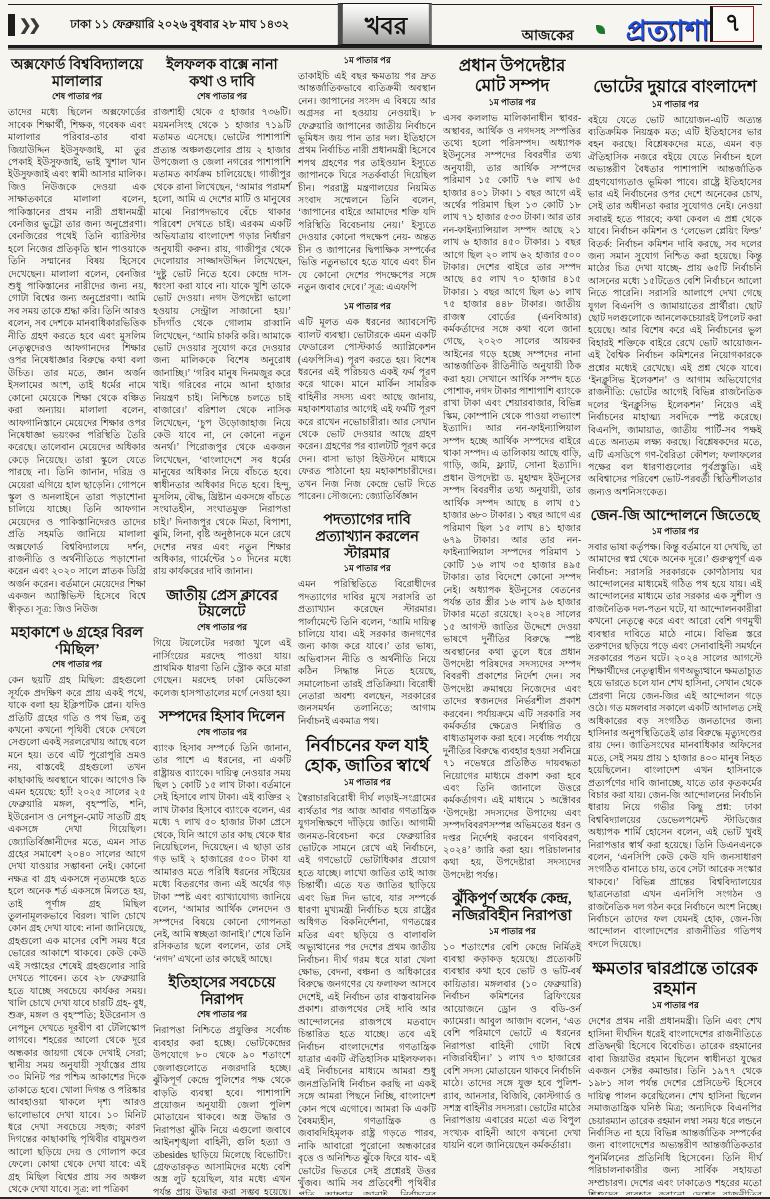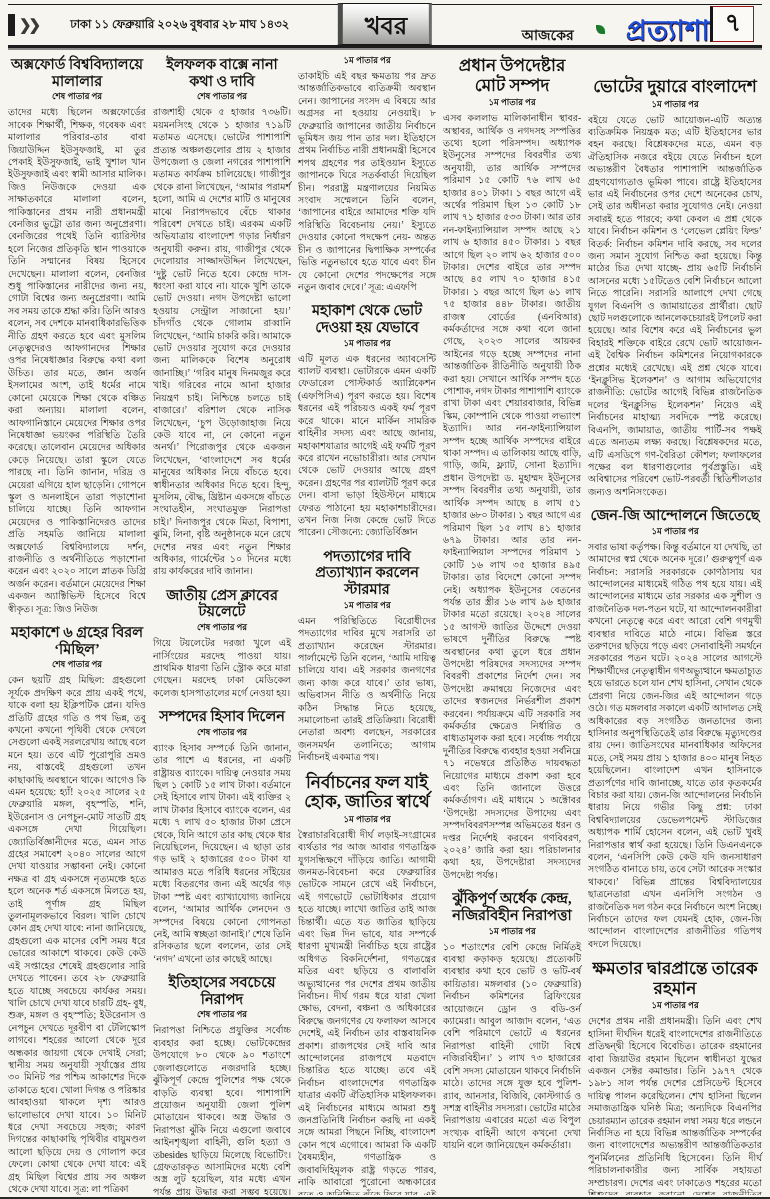--- a/index.html
+++ b/index.html
@@ -93,21 +93,20 @@
       </div>
 
     </div>
 
     <div class="col">
       <div class="article">
         <div class="cont">১ম পাতার পর</div>
         <div class="body-txt">তাকাইচি এই বছর ক্ষমতায় পর দ্রুত আন্তর্জাতিকভাবে ব্যতিক্রমী অবস্থান নেন। জাপানের সংসদ এ বিষয়ে আর অগ্রসর না হওয়ায় নেওয়াই। ৮ ফেব্রুয়ারি জাপানের জাতীয় নির্বাচনে ভূমিধস জয় পান তার দল। ইতিহাসে প্রথম নির্বাচিত নারী প্রধানমন্ত্রী হিসেবে শপথ গ্রহণের পর তাইওয়ান ইস্যুতে জাপানকে ঘিরে সতর্কবার্তা দিয়েছিল চীন। পররাষ্ট্র মন্ত্রণালয়ের নিয়মিত সংবাদ সম্মেলনে তিনি বলেন, ‘জাপানের বাইরে আমাদের শক্তি যদি পরিস্থিতি বিবেচনায় নেয়।’ ইস্যুতে দেওয়ার কোনো পদক্ষেপ নেয়- অন্তত চীন ও জাপানের দ্বিপাক্ষিক সম্পর্কের ভিত্তি নতুনভাবে হতে যাবে এবং চীন যে কোনো দেশের পদক্ষেপের সঙ্গে নতুন জবাব দেবে।’ সূত্র: এএফপি</div>
       </div>
       <div class="article">
-        <div class="hl">মহাকাশ থেকে ভোট দেওয়া হয় যেভাবে</div>
         <div class="cont">১ম পাতার পর</div>
         <div class="body-txt">এটি মূলত এক ধরনের অ্যাবসেন্টি ব্যালট ব্যবস্থা। ভোটারকে এমন একটি ফেডারেল পোস্টকার্ড অ্যাপ্লিকেশন (এফপিসিএ) পূরণ করতে হয়। বিশেষ ধরনের এই পরিচয়ও একই ফর্ম পূরণ করে থাকে। মানে মার্কিন সামরিক বাহিনীর সদস্য এবং আছে জানায়, মহাকাশযাত্রার আগেই এই ফর্মটি পূরণ করে রাখেন নভোচারীরা। আর সেখান থেকে ভোট দেওয়ার আছে গ্রহণ করেন। গ্রহণের পর ব্যালটটি পূরণ করে দেন। বাসা ভাড়া হিউস্টনে মাধ্যমে ফেরত পাঠানো হয় মহাকাশচারীদের। তখন নিজ নিজ কেন্দ্রে ভোট দিতে পারেন। সৌজন্যে: জ্যোতির্বিজ্ঞান</div>
       </div>
       <div class="article">
         <div class="hl">পদত্যাগের দাবি প্রত্যাখ্যান করলেন স্টারমার</div>
         <div class="cont">১ম পাতার পর</div>
         <div class="body-txt">এমন পরিস্থিতিতে বিরোধীদের পদত্যাগের দাবির মুখে সরাসরি তা প্রত্যাখ্যান করেছেন স্টারমার। পার্লামেন্টে তিনি বলেন, ‘আমি দায়িত্ব চালিয়ে যাব। এই সরকার জনগণের জন্য কাজ করে যাবে।’ তার ভাষ্য, অভিবাসন নীতি ও অর্থনীতি নিয়ে কঠিন সিদ্ধান্ত নিতে হয়েছে, সমালোচনা তারই প্রতিক্রিয়া। বিরোধী নেতারা অবশ্য বলছেন, সরকারের জনসমর্থন তলানিতে; আগাম নির্বাচনই একমাত্র পথ।</div>
       </div>
       <div class="article">
         <div class="hl hl-lg">নির্বাচনের ফল যাই হোক, জাতির স্বার্থে</div>

